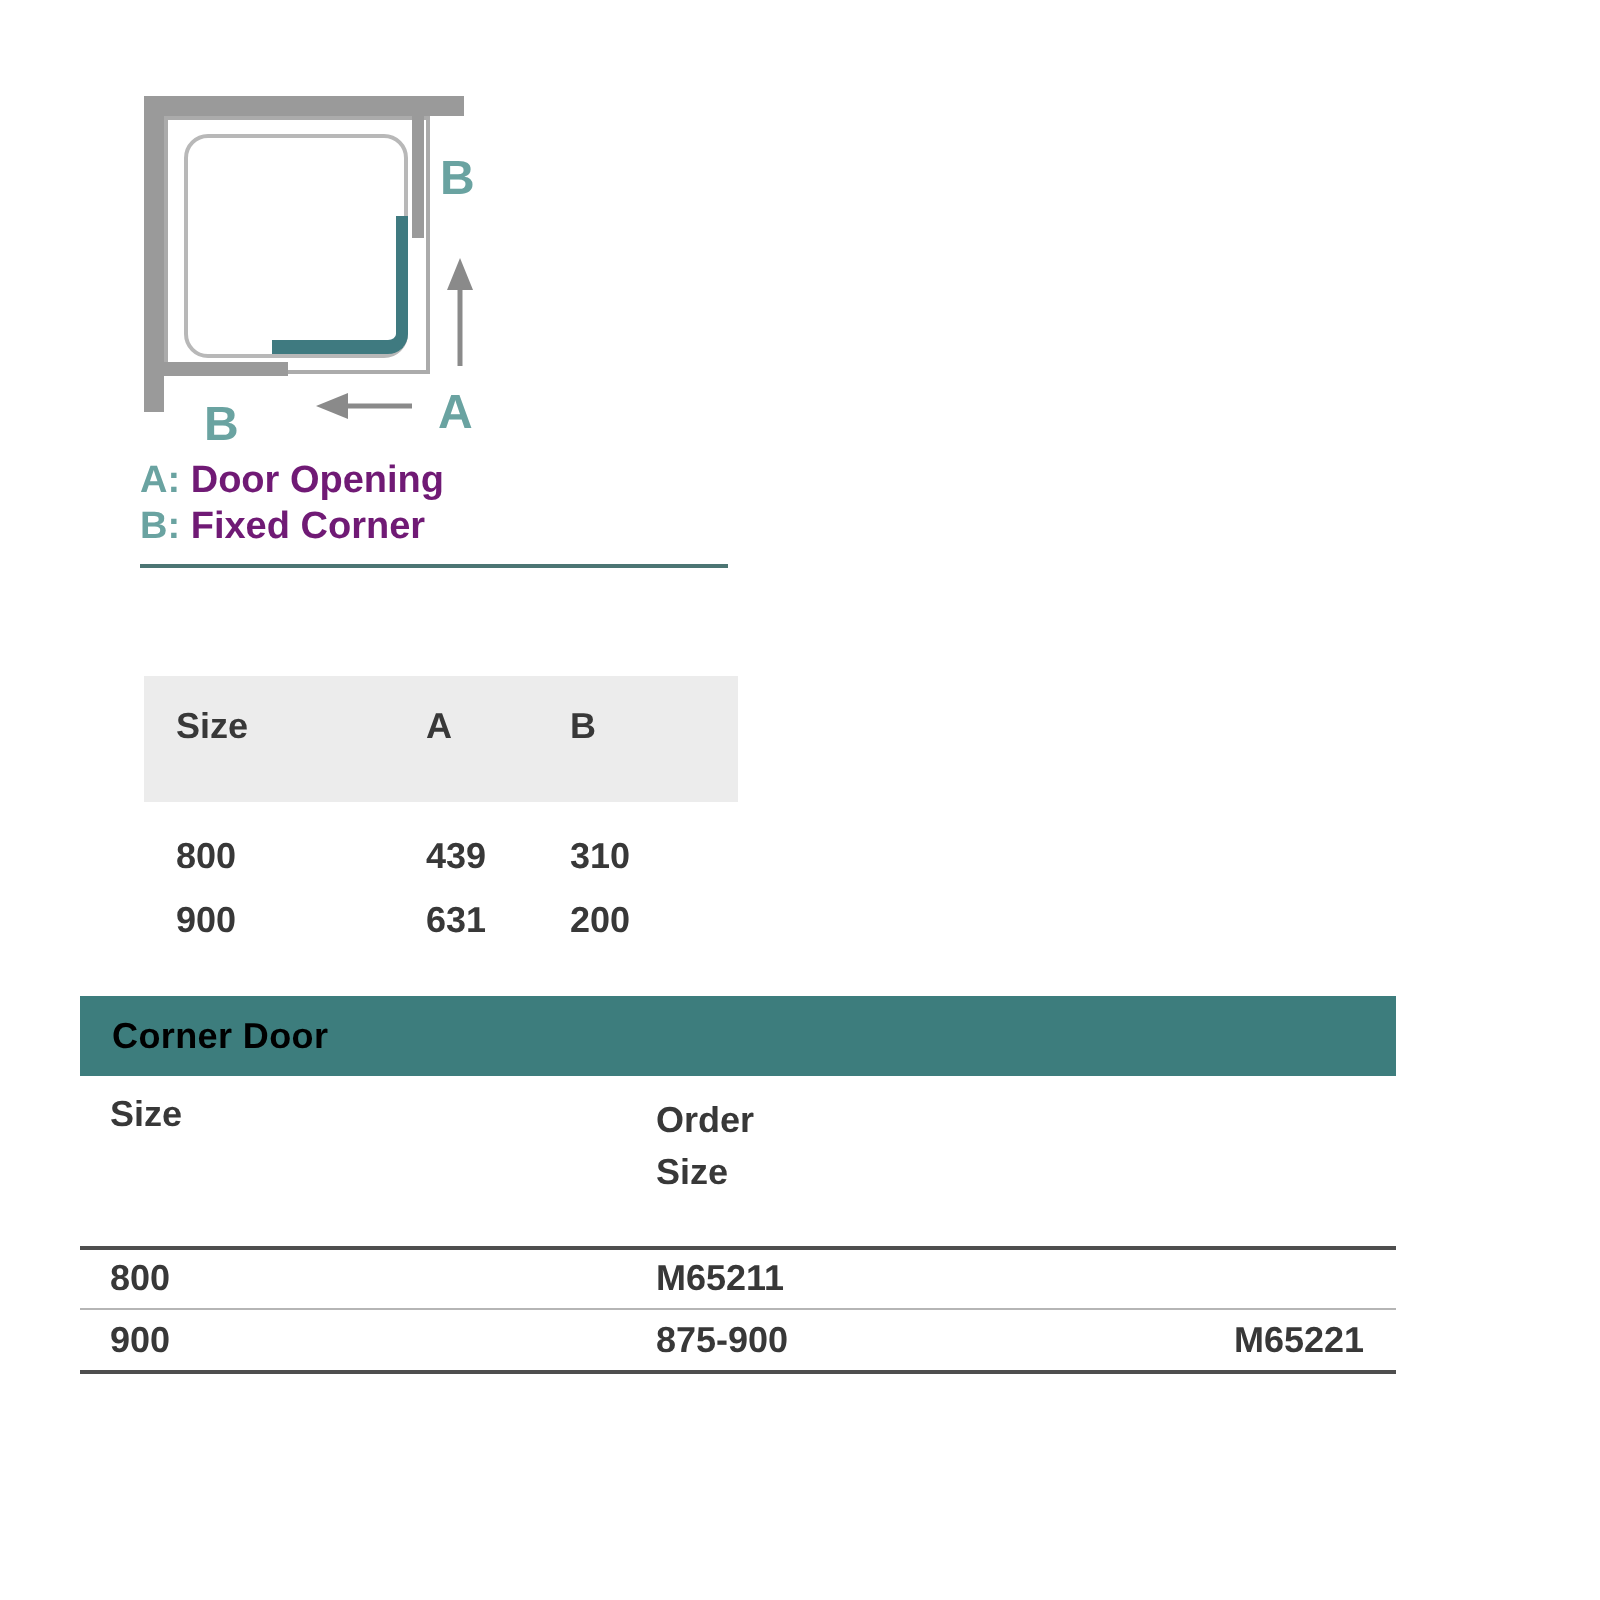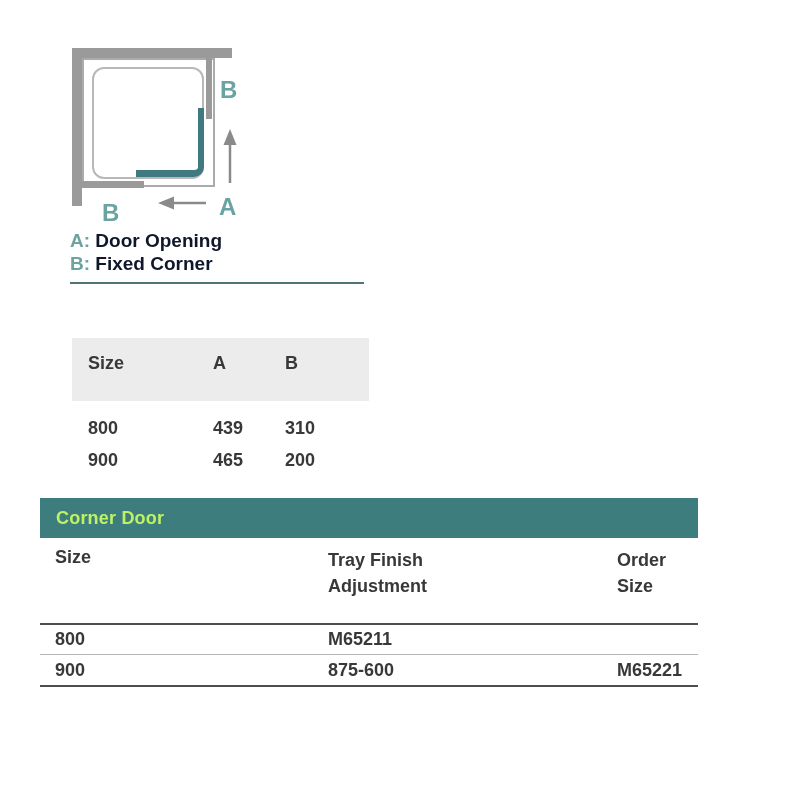--- a/index.html
+++ b/index.html
@@ -26,42 +26,42 @@
   .diag-label { position: absolute; font-size: 24px; font-weight: 600; color: #6aa3a1; line-height: 1; }
   .lbl-b-top    { left: 150px; top: 33px; }
   .lbl-a-bottom { left: 149px; top: 150px; }
   .lbl-b-bottom { left: 32px;  top: 156px; }
   .arrow-up   { position: absolute; left: 150px; top: 84px; }
   .arrow-left { position: absolute; left: 88px;  top: 150px; }
 
   
   .legend { position: absolute; left: 70px; top: 229px; font-size: 19px; font-weight: 600; line-height: 23px; }
   .legend .prefix { color: #6aa3a1; }
-  .legend .text { color: #0f172a; margin-top: 34px; }
+  .legend .text { color: #701a75; margin-top: 34px; }
   .divider-teal { position: absolute; left: 70px; top: 282px; width: 294px; height: 2px; background: #4c7573; }
 
   
   .size-table { position: absolute; left: 72px; top: 338px; width: 297px; font-size: 18px; font-weight: 600; }
   .size-table .thead {
     background: #ececec; height: 63px;
     display: grid; grid-template-columns: 141px 72px 1fr;
     align-items: start; padding-top: 15px;
   }
   .size-table .thead .c1 { padding-left: 16px; }
   .size-table .trow {
     display: grid; grid-template-columns: 141px 72px 1fr;
     height: 32px; align-items: center;
   }
   .size-table .trow.first { margin-top: 11px; }
   .size-table .trow .c1 { padding-left: 16px; }
 
   
   .order-table { position: absolute; left: 40px; top: 498px; width: 658px; font-size: 18px; font-weight: 600; }
   .order-table .banner {
-    background: #3d7d7d; color: #bef264; height: 40px;
+    background: #3d7d7d; color: #000000; height: 40px;
     display: flex; align-items: center; padding-left: 16px;
     font-size: 18px; letter-spacing: 0.2px;
   }
   .order-table .headrow {
     display: grid; grid-template-columns: 288px 289px 1fr;
     padding-top: 9px; height: 85px;
   }
   .order-table .headrow .c1 { padding-left: 15px; }
   .order-table .two-line { line-height: 26px; }
   .order-table .rule-dark  { border-top: 2px solid #4e4e4e; }
@@ -116,45 +116,41 @@
     <span class="c2">A</span>
     <span class="c3">B</span>
   </div>
   <div class="trow first">
     <span class="c1">800</span>
     <span class="c2">439</span>
     <span class="c3">310</span>
   </div>
   <div class="trow">
     <span class="c1">900</span>
-    <span class="c2">465</span>
+    <span class="c2">631</span>
     <span class="c3">200</span>
   </div>
 </div>
 
 <div class="order-table">
   <div class="banner">
     <span>Corner Door</span>
   </div>
 
   <div class="headrow">
     <span class="c1">Size</span>
-    <span class="c2 two-line">
-      <span>Tray Finish</span><br>
-      <span>Adjustment</span>
-    </span>
     <span class="c3 two-line">
       <span>Order</span><br>
       <span>Size</span>
     </span>
   </div>
 
   <div class="drow rule-dark">
     <span class="c1">800</span>
     <span class="c3">M65211</span>
   </div>
   <div class="drow rule-light">
     <span class="c1">900</span>
-    <span class="c2">875-600</span>
+    <span class="c2">875-900</span>
     <span class="c3">M65221</span>
   </div>
   <div class="rule-dark"></div>
 </div>
 
 </body></html>

